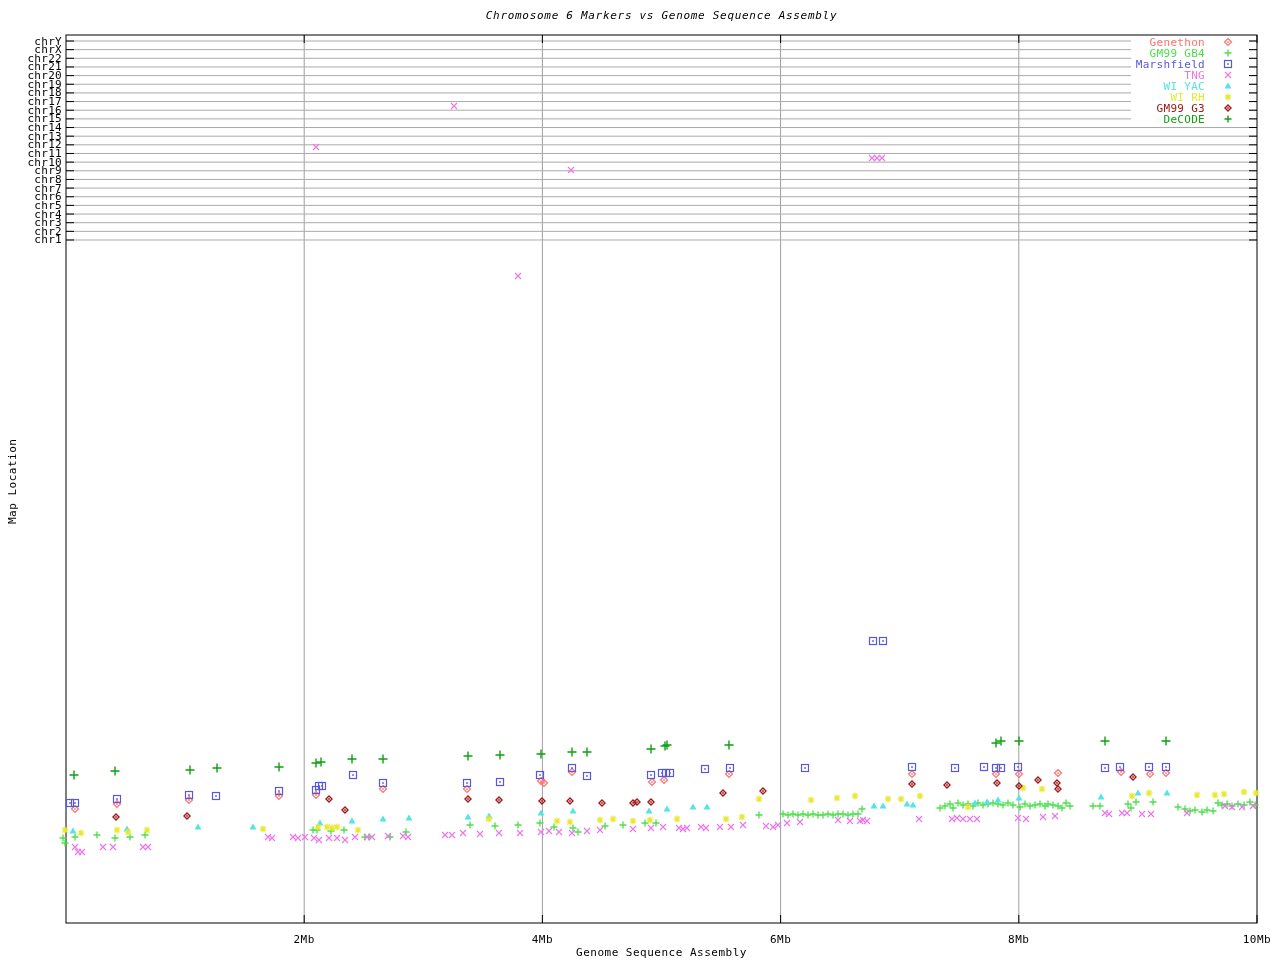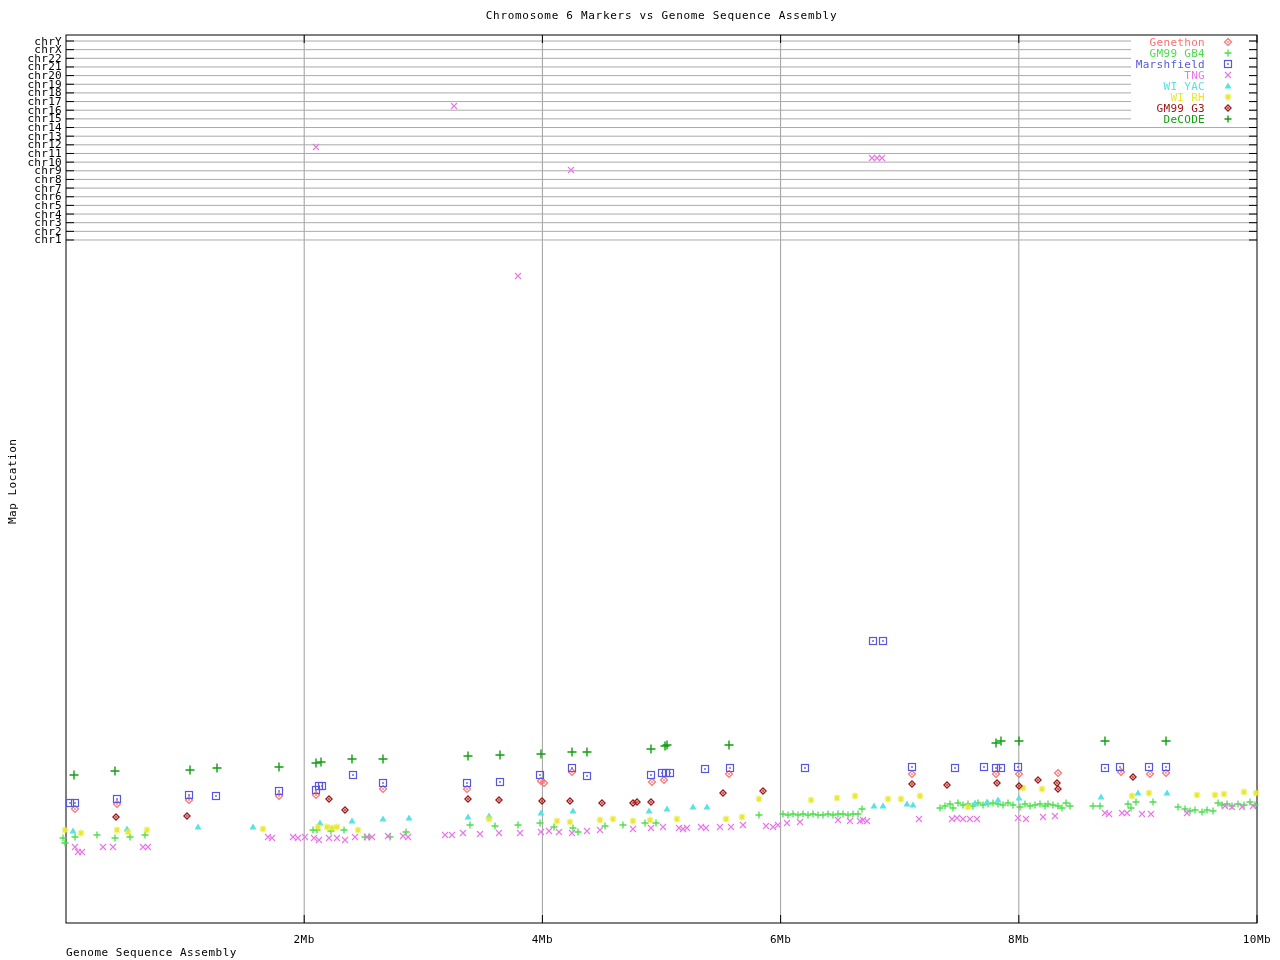--- a/index.html
+++ b/index.html
@@ -1,20 +1,20 @@
 <!DOCTYPE html>
 <html><head>
 <meta charset="utf-8">
 <style>
   html,body{margin:0;padding:0;background:#ffffff;}
   #canvas{position:relative;width:1280px;height:960px;background:#ffffff;overflow:hidden;
           font-family:"DejaVu Sans Mono","Liberation Mono",monospace;color:#000;}
   .title{position:absolute;left:66px;top:9px;width:1191px;text-align:center;
-         font-size:11px;letter-spacing:0.7px;white-space:pre;}
-  .xlabel{position:absolute;left:66px;top:946px;width:1191px;text-align:left;
+         font-size:11px;letter-spacing:0.7px;white-space:pre;font-style:italic;}
+  .xlabel{position:absolute;left:66px;top:946px;width:1191px;text-align:center;
           font-size:11px;letter-spacing:0.5px;white-space:pre;}
   .ylabel{position:absolute;left:6px;top:524px;font-size:11px;letter-spacing:0.5px;
           transform-origin:0 0;transform:rotate(-90deg);white-space:pre;}
   svg{position:absolute;left:0;top:0;}
   svg text{font-family:"DejaVu Sans Mono","Liberation Mono",monospace;}
 </style>
 </head>
 <body>
 
 <div id="canvas">

